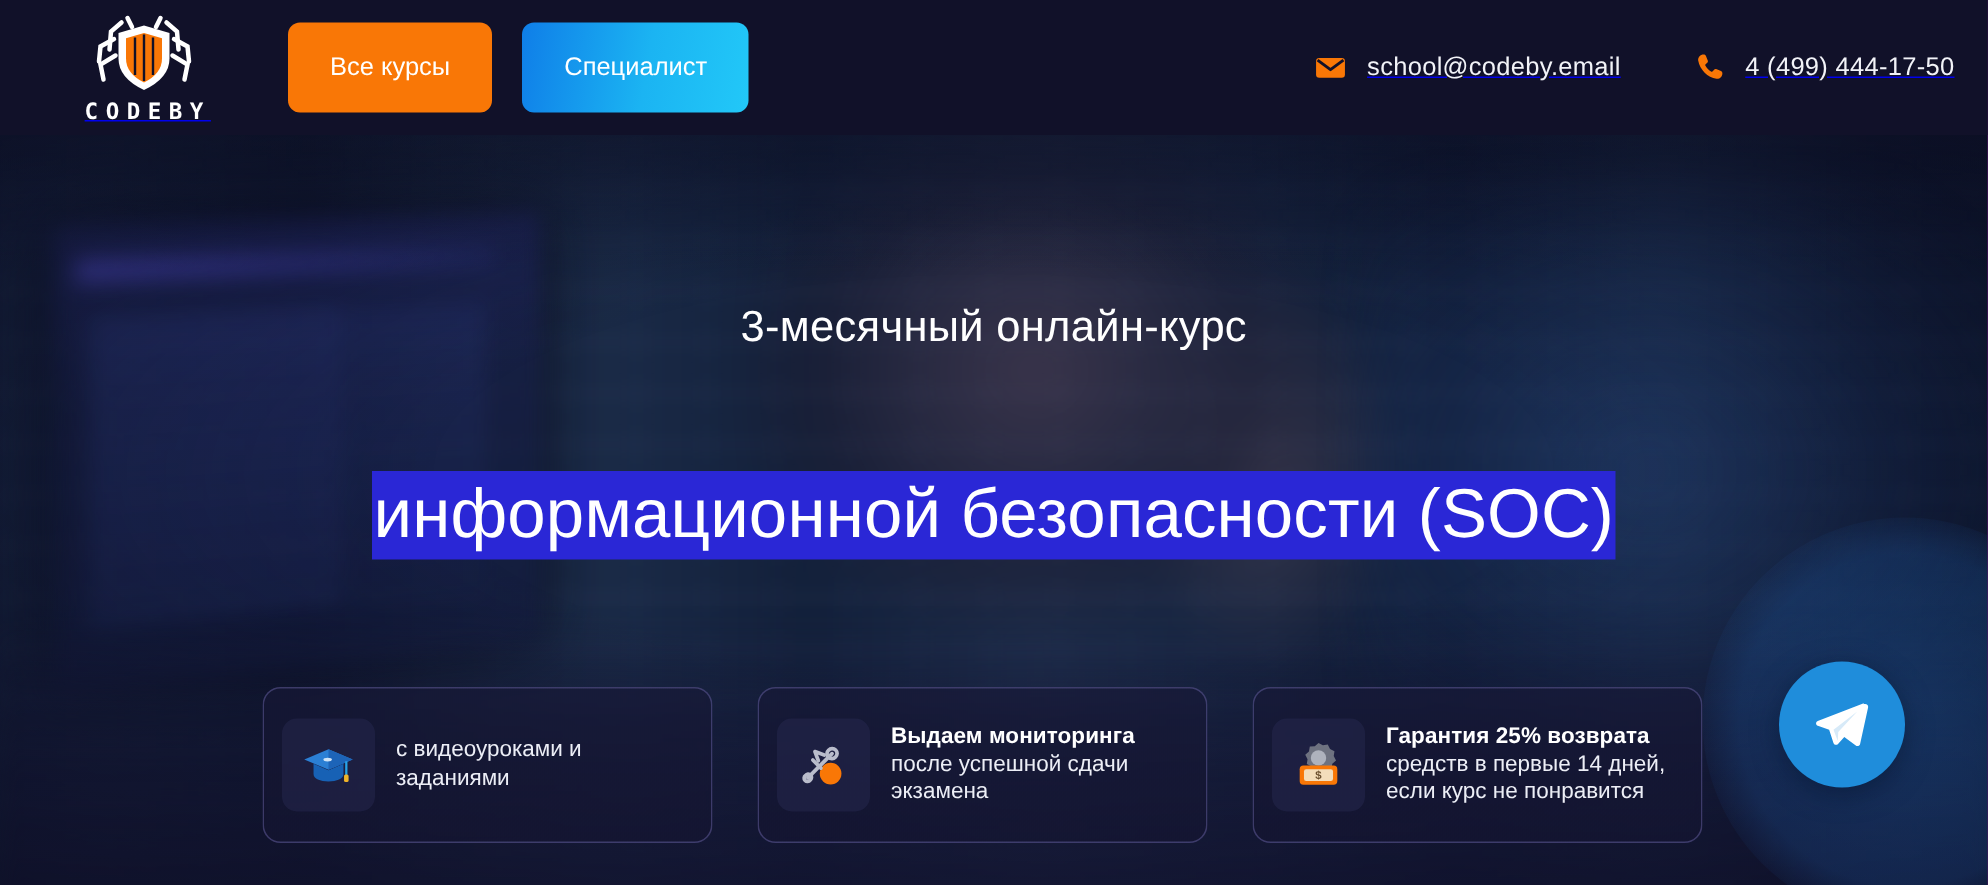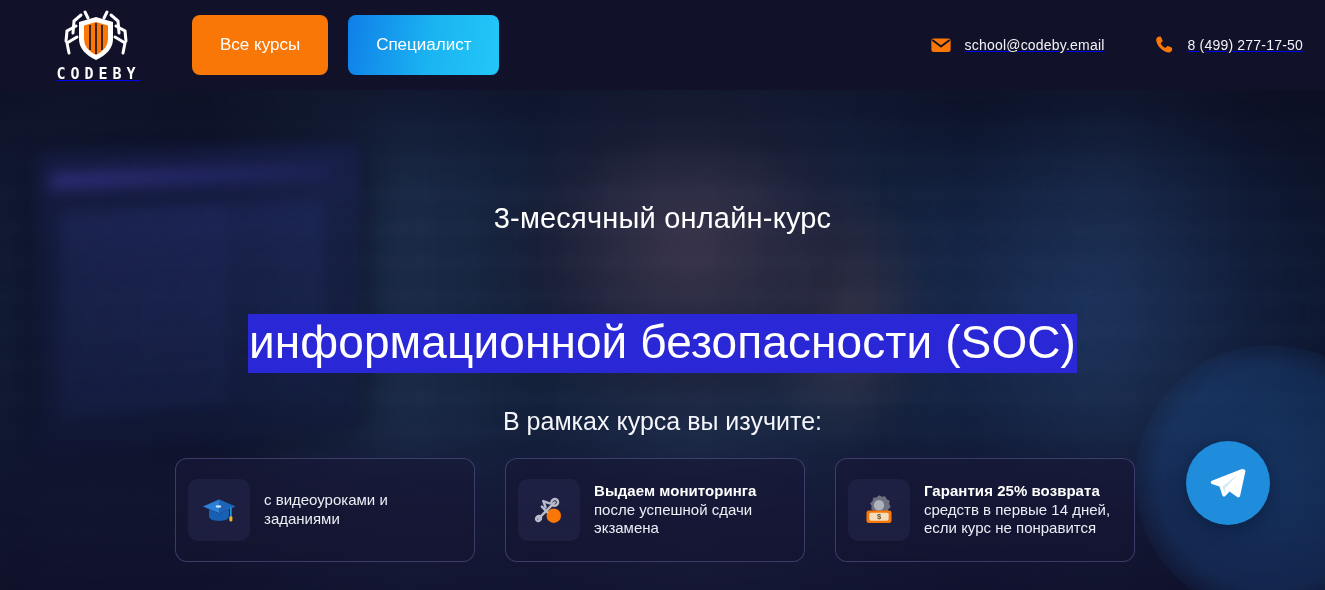--- a/index.html
+++ b/index.html
@@ -70,21 +70,21 @@
   }
   .btn-orange { background: #f97706; }
   .btn-blue   { background: linear-gradient(100deg,#0f7ee8 0%, #1bb4f2 55%, #22c8f8 100%); }
 
   .header-spacer { flex: 1 1 auto; }
 
   .contacts { display: flex; align-items: center; gap: 48px; flex: 0 0 auto; }
   .contact { display: flex; align-items: center; gap: 13px; }
   .contact-text {
     color: #f2f3f8;
-    font-size: 14px;
+    font-size: 17px;
     white-space: nowrap;
     letter-spacing: .2px;
   }
   .ci { width: 22px; height: 22px; display: block; flex: 0 0 auto; }
 
   
   .hero {
     position: absolute;
     top: 90px; left: 0;
     width: 1325px;
@@ -306,21 +306,21 @@
         <svg class="ci" viewBox="0 0 24 24">
           <rect x="1.5" y="5" width="21" height="14.5" rx="2.4" fill="#f97706"></rect>
           <path d="M2.6 6.6 L12 13.6 L21.4 6.6" fill="none" stroke="#111129" stroke-width="2.1" stroke-linejoin="round"></path>
         </svg>
         <span class="contact-text">school@codeby.email</span>
       </a>
       <a class="contact" href="#">
         <svg class="ci" viewBox="0 0 24 24">
           <path d="M7.3 2.6c1 0 1.5.4 1.9 1.4l1.1 2.7c.4.9.2 1.5-.5 2.1l-1 .8c-.3.3-.4.6-.2 1 .9 1.9 2.5 3.5 4.4 4.4.4.2.7.1 1-.2l.8-1c.6-.7 1.2-.9 2.1-.5l2.7 1.1c1 .4 1.4.9 1.4 1.9 0 2.3-2 4.2-4.3 3.9C10.3 19.3 4.7 13.7 3.4 6.9 3.1 4.6 5 2.6 7.3 2.6z" fill="#f97706"></path>
         </svg>
-        <span class="contact-text">8 (499) 277-17-50</span>
+        <span class="contact-text">4 (499) 444-17-50</span>
       </a>
     </div>
   </header>
 
   <section class="hero">
     <div class="bg-photo"></div>
     <div class="bg-code"></div>
     <div class="bg-monitor"></div>
     <div class="bg-right-glow"></div>
     <div class="bg-bottom-haze"></div>
@@ -328,21 +328,20 @@
 
     <div class="hero-content">
 
       <div class="eyebrow">3-месячный онлайн-курс</div>
 
       <h1 class="headline">
         <br>
         <span class="sel">информационной безопасности (SOC)</span>
       </h1>
 
-      <div class="subhead">В рамках курса вы изучите:</div>
 
       <div class="cards">
 
         <div class="card">
           <div class="card-icon-tile">
             <svg viewBox="0 0 40 40">
               <path d="M20 9 L37 16.2 L20 23.4 L3 16.2 Z" fill="#2b7fd4"></path>
               <path d="M20 9 L37 16.2 L20 23.4 Z" fill="#1d64b8"></path>
               <path d="M9.5 19.2 V26.4 C9.5 29.8 14.2 31.6 20 31.6 C25.8 31.6 30.5 29.8 30.5 26.4 V19.2 L20 23.6 Z" fill="#1761b5"></path>
               <path d="M32.5 17.4 V27.2" stroke="#27a3e8" stroke-width="1.6" fill="none"></path>

